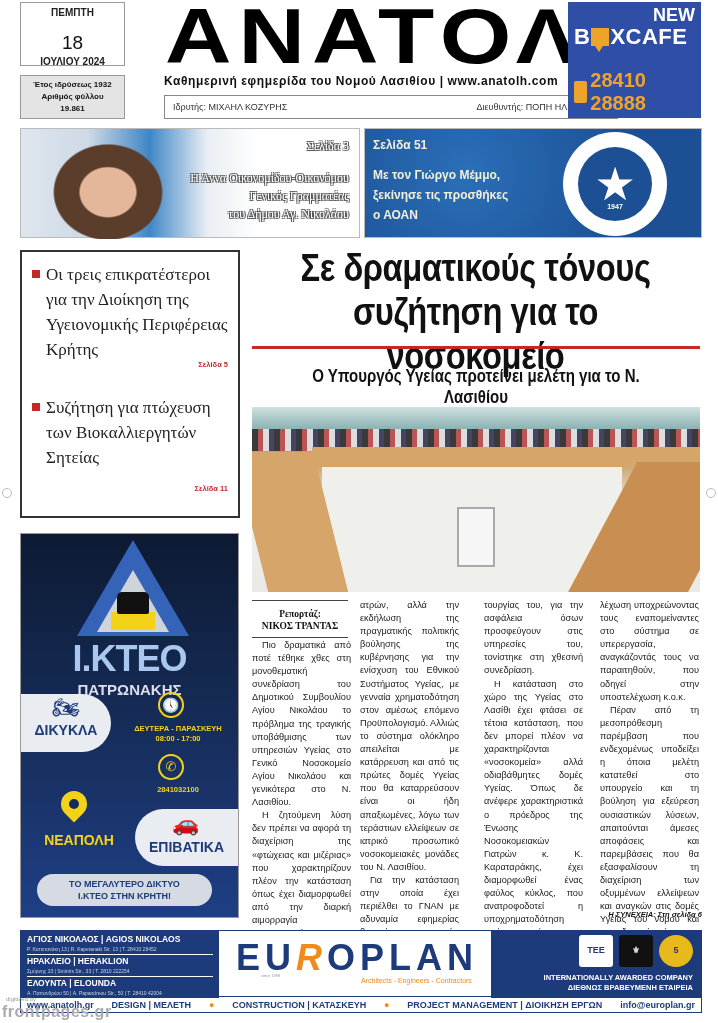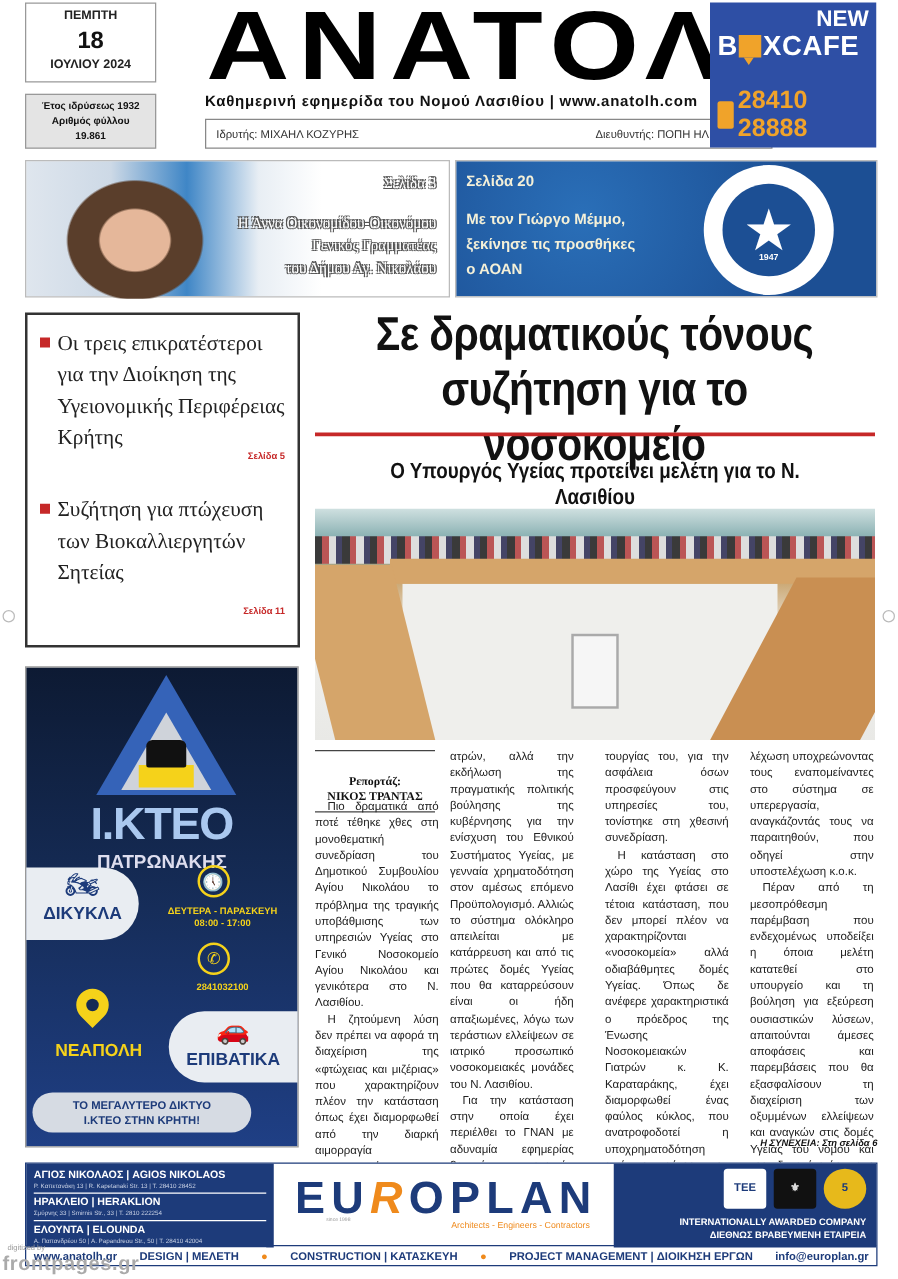--- a/index.html
+++ b/index.html
@@ -1,21 +1,21 @@
 <!DOCTYPE html>
 <html><head>
 <meta charset="utf-8">
 <style>
 *{box-sizing:border-box;margin:0;padding:0}
 body{width:718px;height:1023px;background:#fff;font-family:"Liberation Sans",sans-serif;color:#111;position:relative;overflow:hidden}
 .abs{position:absolute}
 
 .datebox{left:20px;top:2px;width:105px;height:64px;border:1px solid #999;text-align:center}
 .datebox .day{font-size:10px;font-weight:bold;margin-top:4px;color:#222}
-.datebox .num{font-size:19px;font-weight:bold;margin-top:4px}
+.datebox .num{font-size:19px;font-weight:normal;margin-top:14px}
 .datebox .month{font-size:10px;font-weight:bold;margin-top:2px;color:#222}
 .infobox{left:20px;top:75px;width:105px;height:44px;border:1px solid #999;background:#e4e4e4;text-align:center;font-size:8px;font-weight:bold;line-height:12px;padding-top:3px}
 .masthead{left:165px;top:-4px;width:380px;font-family:"Liberation Sans",sans-serif;font-weight:900;font-size:78px;letter-spacing:6px;transform:scaleX(1.18);transform-origin:left top;line-height:80px;color:#000}
 .tagline{left:164px;top:74px;font-size:12px;font-weight:bold;letter-spacing:0.6px}
 .founder{left:164px;top:95px;width:454px;height:24px;border:1px solid #888;font-size:9px;color:#333;padding:6px 8px;display:flex;justify-content:space-between}
 .boxcafe{left:568px;top:2px;width:133px;height:116px;background:#2e4fa5;color:#fff;font-weight:bold}
 .boxcafe .new{position:absolute;right:6px;top:3px;font-size:18px;color:#ffffff}
 .boxcafe .name{position:absolute;left:6px;top:22px;font-size:22px;letter-spacing:0.5px;display:flex;align-items:center}
 .boxcafe .name .sq{display:inline-block;width:18px;height:18px;background:#f0a32a;margin:0 1px;position:relative}
 .boxcafe .name .sq:after{content:"";position:absolute;left:4px;bottom:-6px;border-left:4px solid transparent;border-right:4px solid transparent;border-top:6px solid #f0a32a}
@@ -45,21 +45,21 @@
 .subhead{left:252px;top:366px;width:448px;text-align:center;font-size:17.5px;font-weight:bold;transform:scaleX(0.86);transform-origin:center top}
 
 .mainphoto{left:252px;top:407px;width:448px;height:185px;background:linear-gradient(180deg,#cfe0e0 0%,#7aa6a8 15%,#c8a26a 30%,#f0f0ee 55%,#e9e9e6 100%);overflow:hidden}
 .mainphoto .tableL{position:absolute;left:0;top:45px;width:80px;height:150px;background:#d5a56a;transform:skewX(14deg)}
 .mainphoto .tableT{position:absolute;left:60px;top:40px;width:390px;height:20px;background:#d5a56a}
 .mainphoto .tableR{position:absolute;right:-20px;top:55px;width:120px;height:140px;background:#c98f52;transform:skewX(-28deg)}
 .mainphoto .floor{position:absolute;left:70px;top:60px;width:300px;height:125px;background:#efefec}
 .mainphoto .projector{position:absolute;left:205px;top:100px;width:38px;height:60px;border:2px solid #aaa;background:#f6f6f6}
 .mainphoto .people{position:absolute;left:0;top:22px;width:100%;height:22px;background:repeating-linear-gradient(90deg,#3a3a3a 0 6px,#b55 6px 11px,#ddd 11px 17px,#446 17px 22px)}
 
-.byline{left:252px;top:600px;width:96px;border-top:1px solid #444;border-bottom:1px solid #444;text-align:center;font-family:"Liberation Serif",serif;font-weight:bold;font-size:9.5px;line-height:12px;padding:19px 0 5px}
+.byline{left:252px;top:600px;width:96px;border-top:1px solid #444;border-bottom:1px solid #444;text-align:center;font-family:"Liberation Serif",serif;font-weight:bold;font-size:9.5px;line-height:12px;padding:7px 0 5px}
 .col{position:absolute;font-size:9.2px;line-height:13.1px;text-align:justify;color:#222;width:99px}
 .col p{text-indent:10px}
 .col p.noind{text-indent:0}
 .c1{left:252px;top:639px}
 .c2{left:360px;top:599px}
 .c3{left:484px;top:599px}
 .c4{left:600px;top:599px}
 .cont{position:absolute;left:600px;top:910px;width:102px;text-align:right;font-size:7.5px;font-weight:bold;font-style:italic}
 
 .ikteo{left:20px;top:533px;width:219px;height:385px;background:linear-gradient(180deg,#0d1a33 0%,#152b55 45%,#1f3f85 100%);border:1px solid #999;color:#fff}
@@ -75,21 +75,21 @@
 .ikteo .clock{position:absolute;left:137px;top:158px;width:26px;height:26px;border:2px solid #f5d21a;border-radius:50%;color:#f5d21a;font-size:14px;line-height:22px;text-align:center}
 .ikteo .hours{position:absolute;left:95px;top:190px;width:124px;text-align:center;font-size:7.5px;font-weight:bold;color:#f5d21a;line-height:10px}
 .ikteo .phone{position:absolute;left:137px;top:220px;width:26px;height:26px;border:2px solid #f5d21a;border-radius:50%;color:#f5d21a;font-size:13px;line-height:22px;text-align:center}
 .ikteo .tel{position:absolute;left:95px;top:251px;width:124px;text-align:center;font-size:7.5px;font-weight:bold;color:#f5d21a}
 .ikteo .pin{position:absolute;left:40px;top:257px;width:26px;height:26px;background:#f5d21a;border-radius:50% 50% 50% 0;transform:rotate(-45deg)}
 .ikteo .pin:after{content:"";position:absolute;left:8px;top:8px;width:10px;height:10px;border-radius:50%;background:#152b55}
 .ikteo .town{position:absolute;left:8px;top:298px;width:100px;text-align:center;font-size:14px;font-weight:bold;color:#f5d21a}
 .ikteo .pill2{position:absolute;right:0;top:275px;width:103px;height:57px;background:#e9edf2;border-radius:30px 0 0 30px;text-align:center;color:#1d3b7a}
 .ikteo .pill2 .carx{font-size:22px;line-height:30px}
 .ikteo .pill2 .lbl{font-size:14px;font-weight:bold}
-.ikteo .footer{position:absolute;left:5px;top:340px;width:175px;height:32px;background:#d6dbe3;border-radius:16px;text-align:center;font-size:9px;font-weight:bold;color:#1d3b7a;line-height:12px;padding-top:4px}
+.ikteo .footer{position:absolute;left:16px;top:340px;width:175px;height:32px;background:#d6dbe3;border-radius:16px;text-align:center;font-size:9px;font-weight:bold;color:#1d3b7a;line-height:12px;padding-top:4px}
 
 .euro{left:20px;top:930px;width:682px;height:83px;border:1px solid #1d3b7a;background:#fff}
 .euro .left{position:absolute;left:0;top:0;width:198px;height:67px;background:#1d3b7a;color:#fff;padding:3px 6px;font-size:8px;line-height:10px}
 .euro .left b{font-size:8.5px;display:block}
 .euro .left small{font-size:5px;color:#c7d0e4;display:block;border-bottom:1px solid #fff;margin-bottom:1px}
 .euro .logo{position:absolute;left:215px;top:6px;font-size:36px;font-weight:bold;color:#1d3b7a;letter-spacing:5px}
 .euro .logo .r{color:#ef8a1c;font-style:italic}
 .euro .sub{position:absolute;left:340px;top:46px;font-size:7px;color:#ef8a1c}
 .euro .since{position:absolute;left:240px;top:42px;font-size:4px;color:#999}
 .euro .right{position:absolute;right:0;top:0;width:210px;height:67px;background:#1d3b7a;color:#fff}
@@ -141,21 +141,21 @@
   <div class="photo"></div>
   <div class="txt">
     <div class="pg">Σελίδα 3</div>
     <div>Η Άννα Οικονομίδου-Οικονόμου</div>
     <div>Γενικός Γραμματέας</div>
     <div>του Δήμου Αγ. Νικολάου</div>
   </div>
 </div>
 <div class="abs teaser2">
   <div class="txt">
-    <div class="pg">Σελίδα 20</div>
+    <div class="pg">Σελίδα 51</div>
     <div>Με τον Γιώργο Μέμμο,</div>
     <div>ξεκίνησε τις προσθήκες</div>
     <div>ο ΑΟΑΝ</div>
   </div>
   <div class="logo">
     <div class="in">★</div>
     <div class="yr">1947</div>
   </div>
 </div>
 

